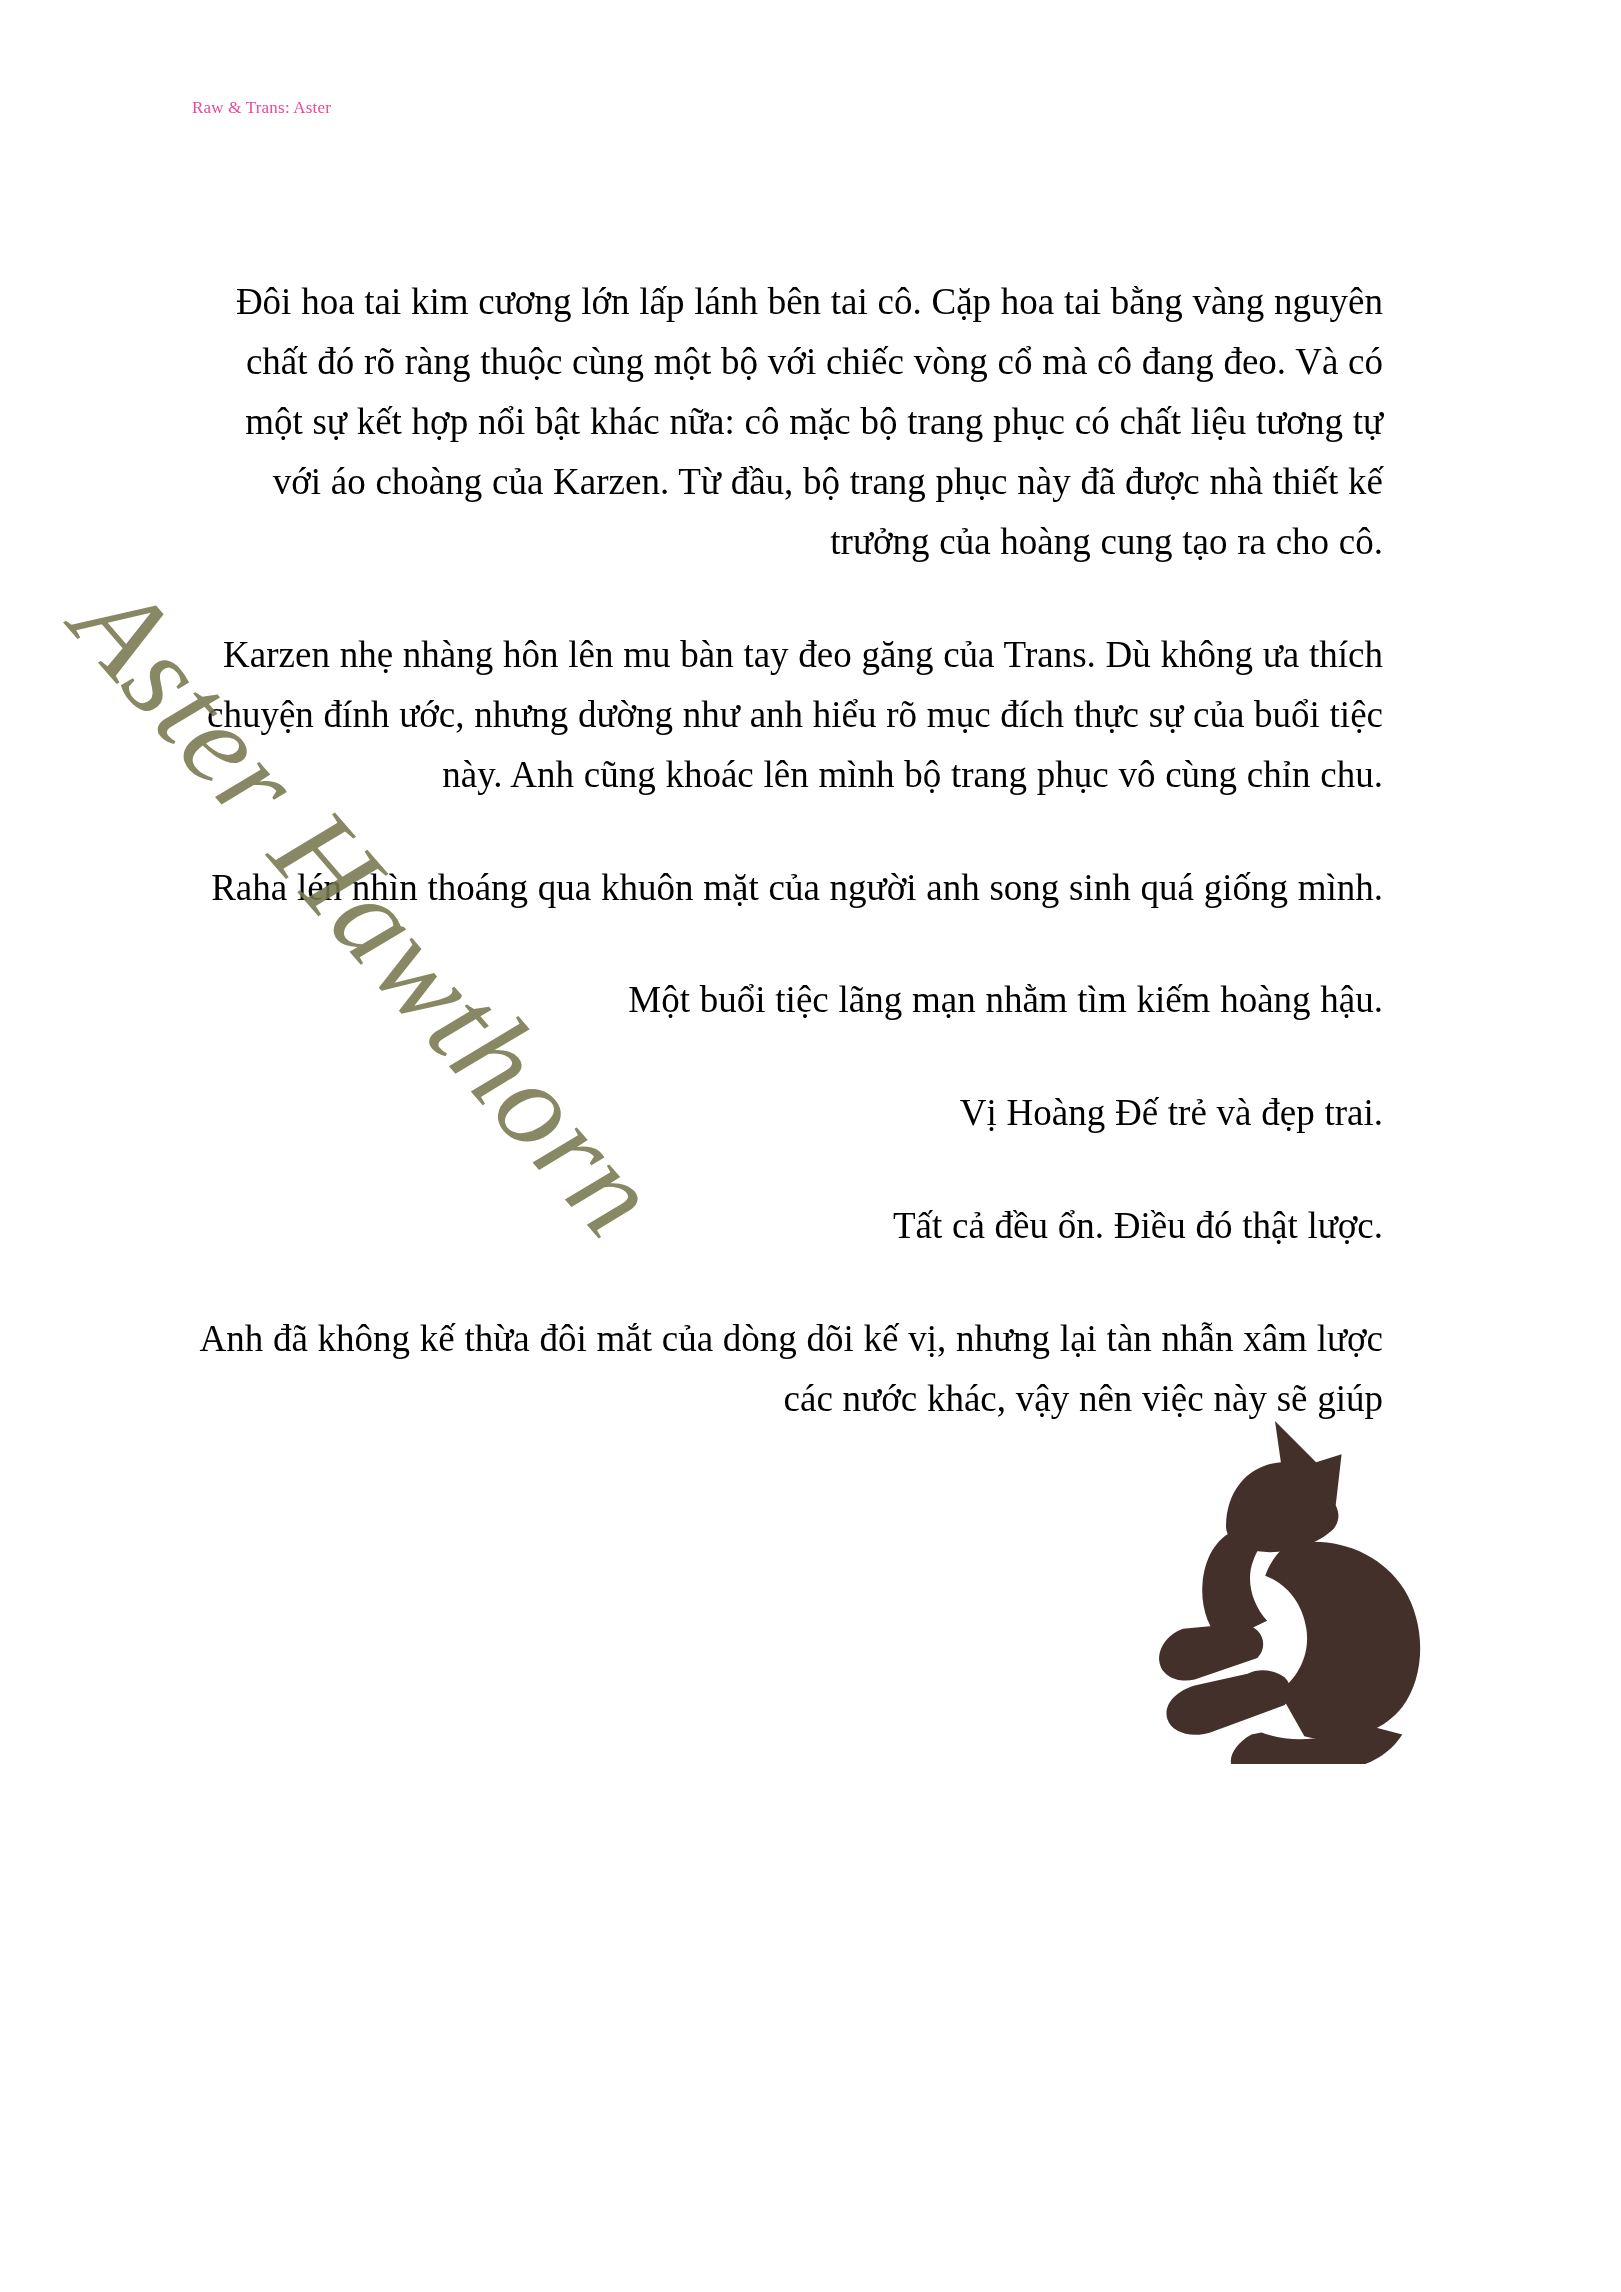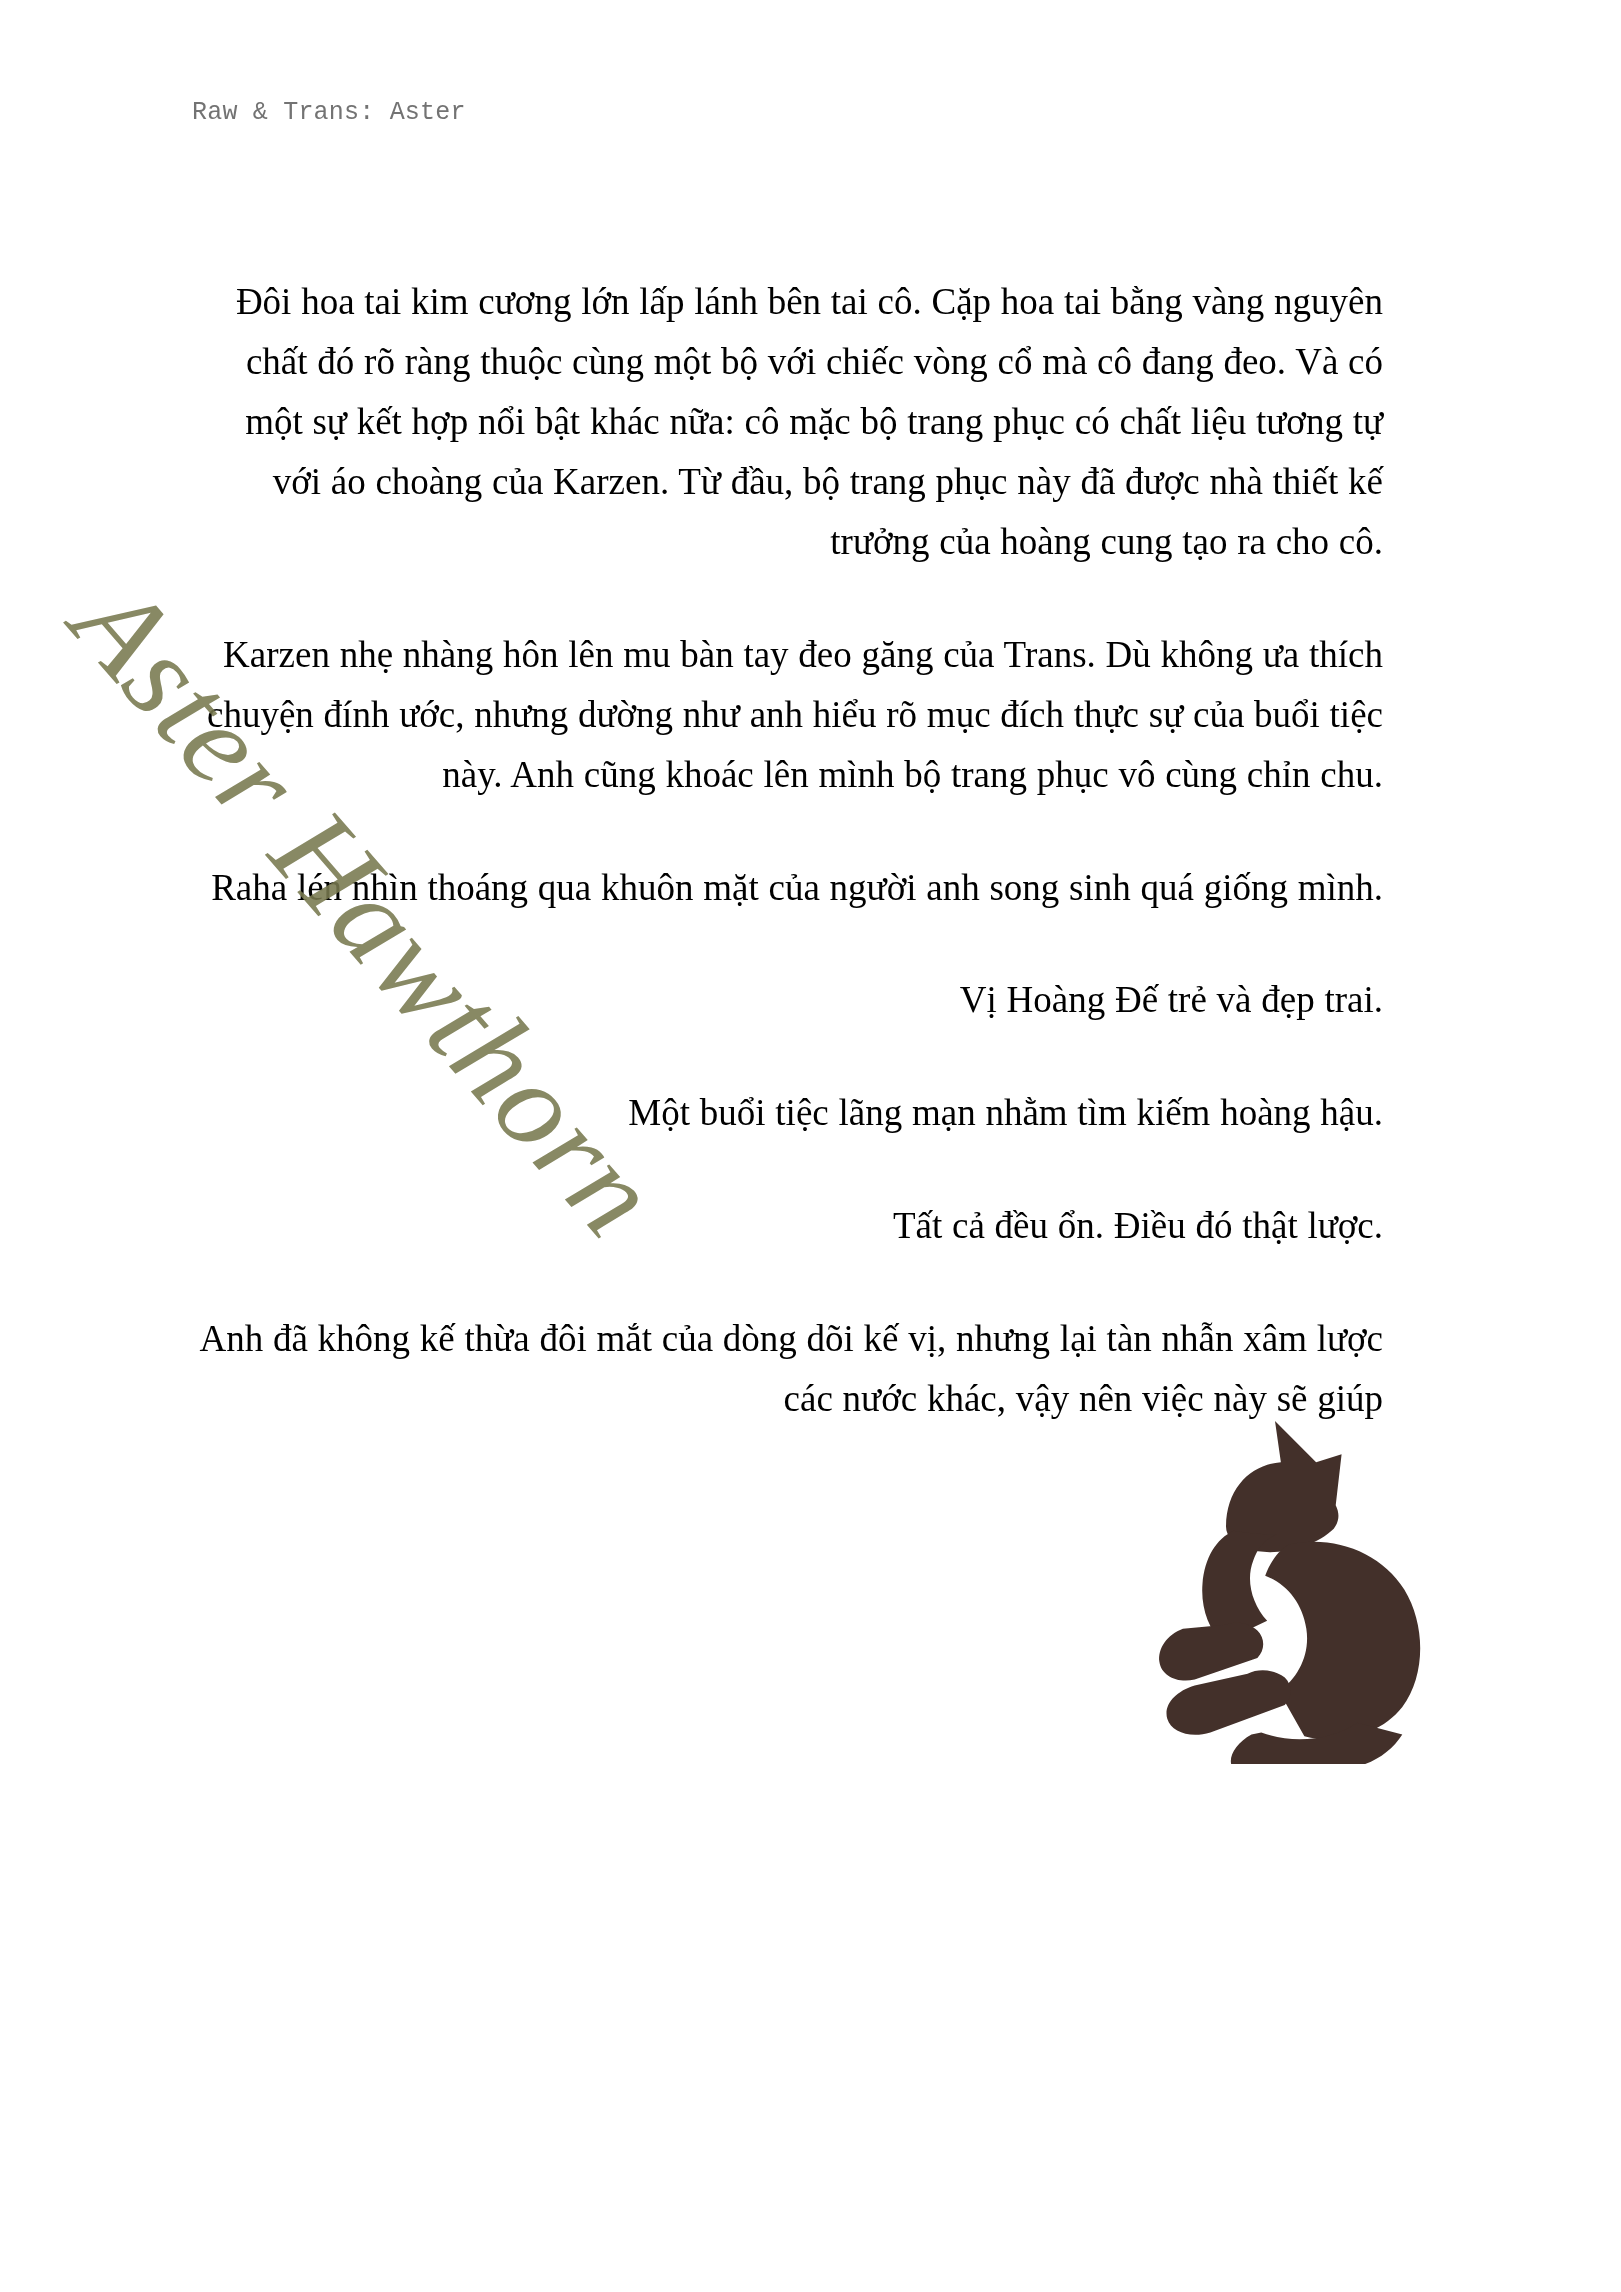--- a/index.html
+++ b/index.html
@@ -14,23 +14,23 @@
     background: #ffffff;
     overflow: hidden;
     font-family: "Liberation Serif", "DejaVu Serif", serif;
   }
 
   
   .page-header {
     position: absolute;
     top: 98px;
     left: 192px;
-    font-family: Liberation Mono, monospace;
-    font-size: 25px;
-    color: #737373;
+    font-family: Liberation Serif, serif;
+    font-size: 17px;
+    color: #ec4899;
     letter-spacing: 0.2px;
     white-space: nowrap;
   }
 
   
   .body-column {
     position: absolute;
     top: 272px;
     left: 192px;
     width: 1191px;
@@ -78,22 +78,22 @@
 <body>
 
 <div class="page">
 
   <div class="page-header">Raw &amp; Trans: Aster</div>
 
   <div class="body-column">
     <p class="para">Đôi hoa tai kim cương lớn lấp lánh bên tai cô. Cặp hoa tai bằng vàng nguyên chất đó rõ ràng thuộc cùng một bộ với chiếc vòng cổ mà cô đang đeo. Và có một sự kết hợp nổi bật khác nữa: cô mặc bộ trang phục có chất liệu tương tự với áo choàng của Karzen. Từ đầu, bộ trang phục này đã được nhà thiết kế trưởng của hoàng cung tạo ra cho cô.</p>
     <p class="para">Karzen nhẹ nhàng hôn lên mu bàn tay đeo găng của Trans. Dù không ưa thích chuyện đính ước, nhưng dường như anh hiểu rõ mục đích thực sự của buổi tiệc này. Anh cũng khoác lên mình bộ trang phục vô cùng chỉn chu.</p>
     <p class="para">Raha lén nhìn thoáng qua khuôn mặt của người anh song sinh quá giống mình.</p>
+    <p class="para">Một buổi tiệc lãng mạn nhằm tìm kiếm hoàng hậu.</p>
     <p class="para">Vị Hoàng Đế trẻ và đẹp trai.</p>
-    <p class="para">Một buổi tiệc lãng mạn nhằm tìm kiếm hoàng hậu.</p>
     <p class="para">Tất cả đều ổn. Điều đó thật lược.</p>
     <p class="para">Anh đã không kế thừa đôi mắt của dòng dõi kế vị, nhưng lại tàn nhẫn xâm lược các nước khác, vậy nên việc này sẽ giúp</p>
   </div>
 
   <div class="watermark">Aster Hawthorn</div>
 
   <div class="cat-figure">
     <svg viewBox="0 0 340 360" xmlns="http://www.w3.org/2000/svg" aria-hidden="true">
       <g fill="#43302a">
 

